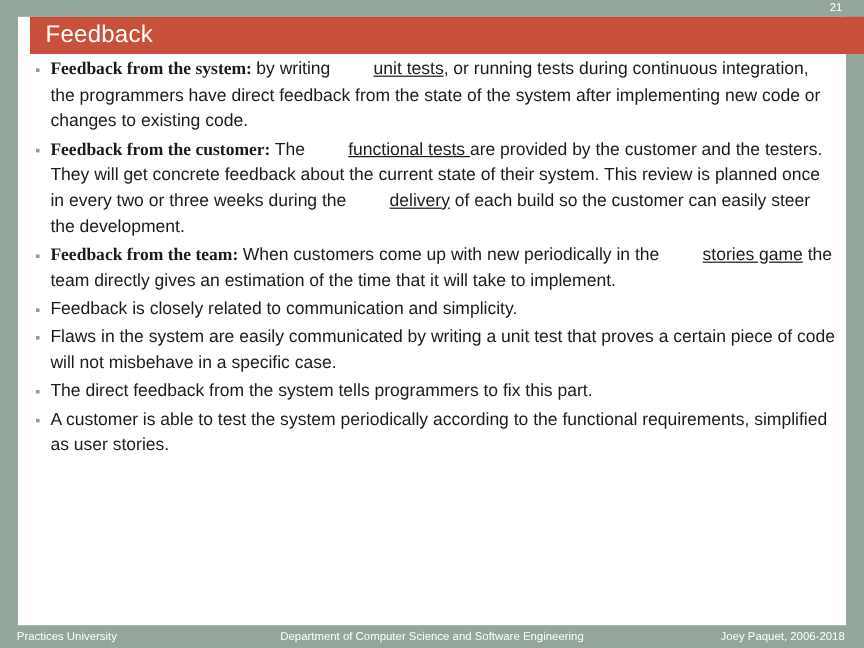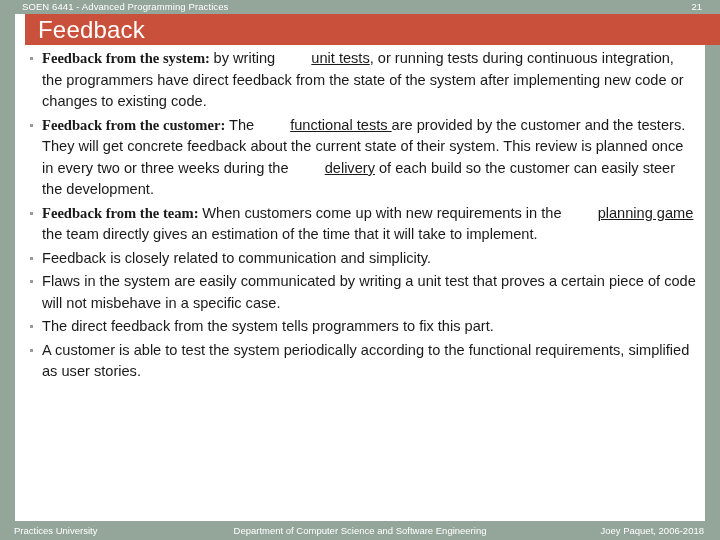--- a/index.html
+++ b/index.html
@@ -62,21 +62,21 @@
   
   #title-bar {
     position: absolute;
     left: 25px; top: 14px;
     width: 695px; height: 31px;
     background: #c9503a;
   }
   #title-text {
     position: absolute;
     left: 38px; top: 16px;
-    font-size: 24px;
+    font-size: 20px;
     line-height: 27px;
     color: #ffffff;
     font-weight: normal;
     letter-spacing: 0.2px;
   }
 
   
   #content {
     position: absolute;
     left: 22px; top: 48px;
@@ -131,39 +131,38 @@
 </style>
 </head>
 <body>
 
 <div id="slide">
 
   <div class="side-strip left"></div>
   <div class="side-strip right"></div>
 
   <div id="header-band"></div>
-  <div id="header-course">SOEN 6441 - Advanced Programming Practices</div>
   <div id="header-pagenum">21</div>
 
   <div id="title-bar"></div>
   <div id="title-text">Feedback</div>
 
   <div id="content">
     <ul class="bullets">
 
       <li>
         <span class="b">Feedback from the system</span><span class="b">: </span><span>by writing </span><span class="u">unit tests</span><span>, or running tests during continuous integration, the programmers have direct feedback from the state of the system after implementing new code or changes to existing code.</span>
       </li>
 
       <li>
         <span class="b">Feedback from the customer</span><span class="b">: </span><span>The </span><span class="u">functional tests </span><span>are provided by the customer and the testers. They will get concrete feedback about the current state of their system. This review is planned once in every two or three weeks during the </span><span class="u">delivery</span><span> of each build so the customer can easily steer the development.</span>
       </li>
 
       <li>
-        <span class="b">Feedback from the team</span><span class="b">: </span><span>When customers come up with new requirements in the </span><span class="u">planning game</span><span> the team directly gives an estimation of the time that it will take to implement.</span>
+        <span class="b">Feedback from the team</span><span class="b">: </span><span>When customers come up with new periodically in the </span><span class="u">stories game</span><span> the team directly gives an estimation of the time that it will take to implement.</span>
       </li>
 
       <li>
         <span>Feedback is closely related to communication and simplicity.</span>
       </li>
 
       <li>
         <span>Flaws in the system are easily communicated by writing a unit test that proves a certain piece of code will not misbehave in a specific case.</span>
       </li>
 

